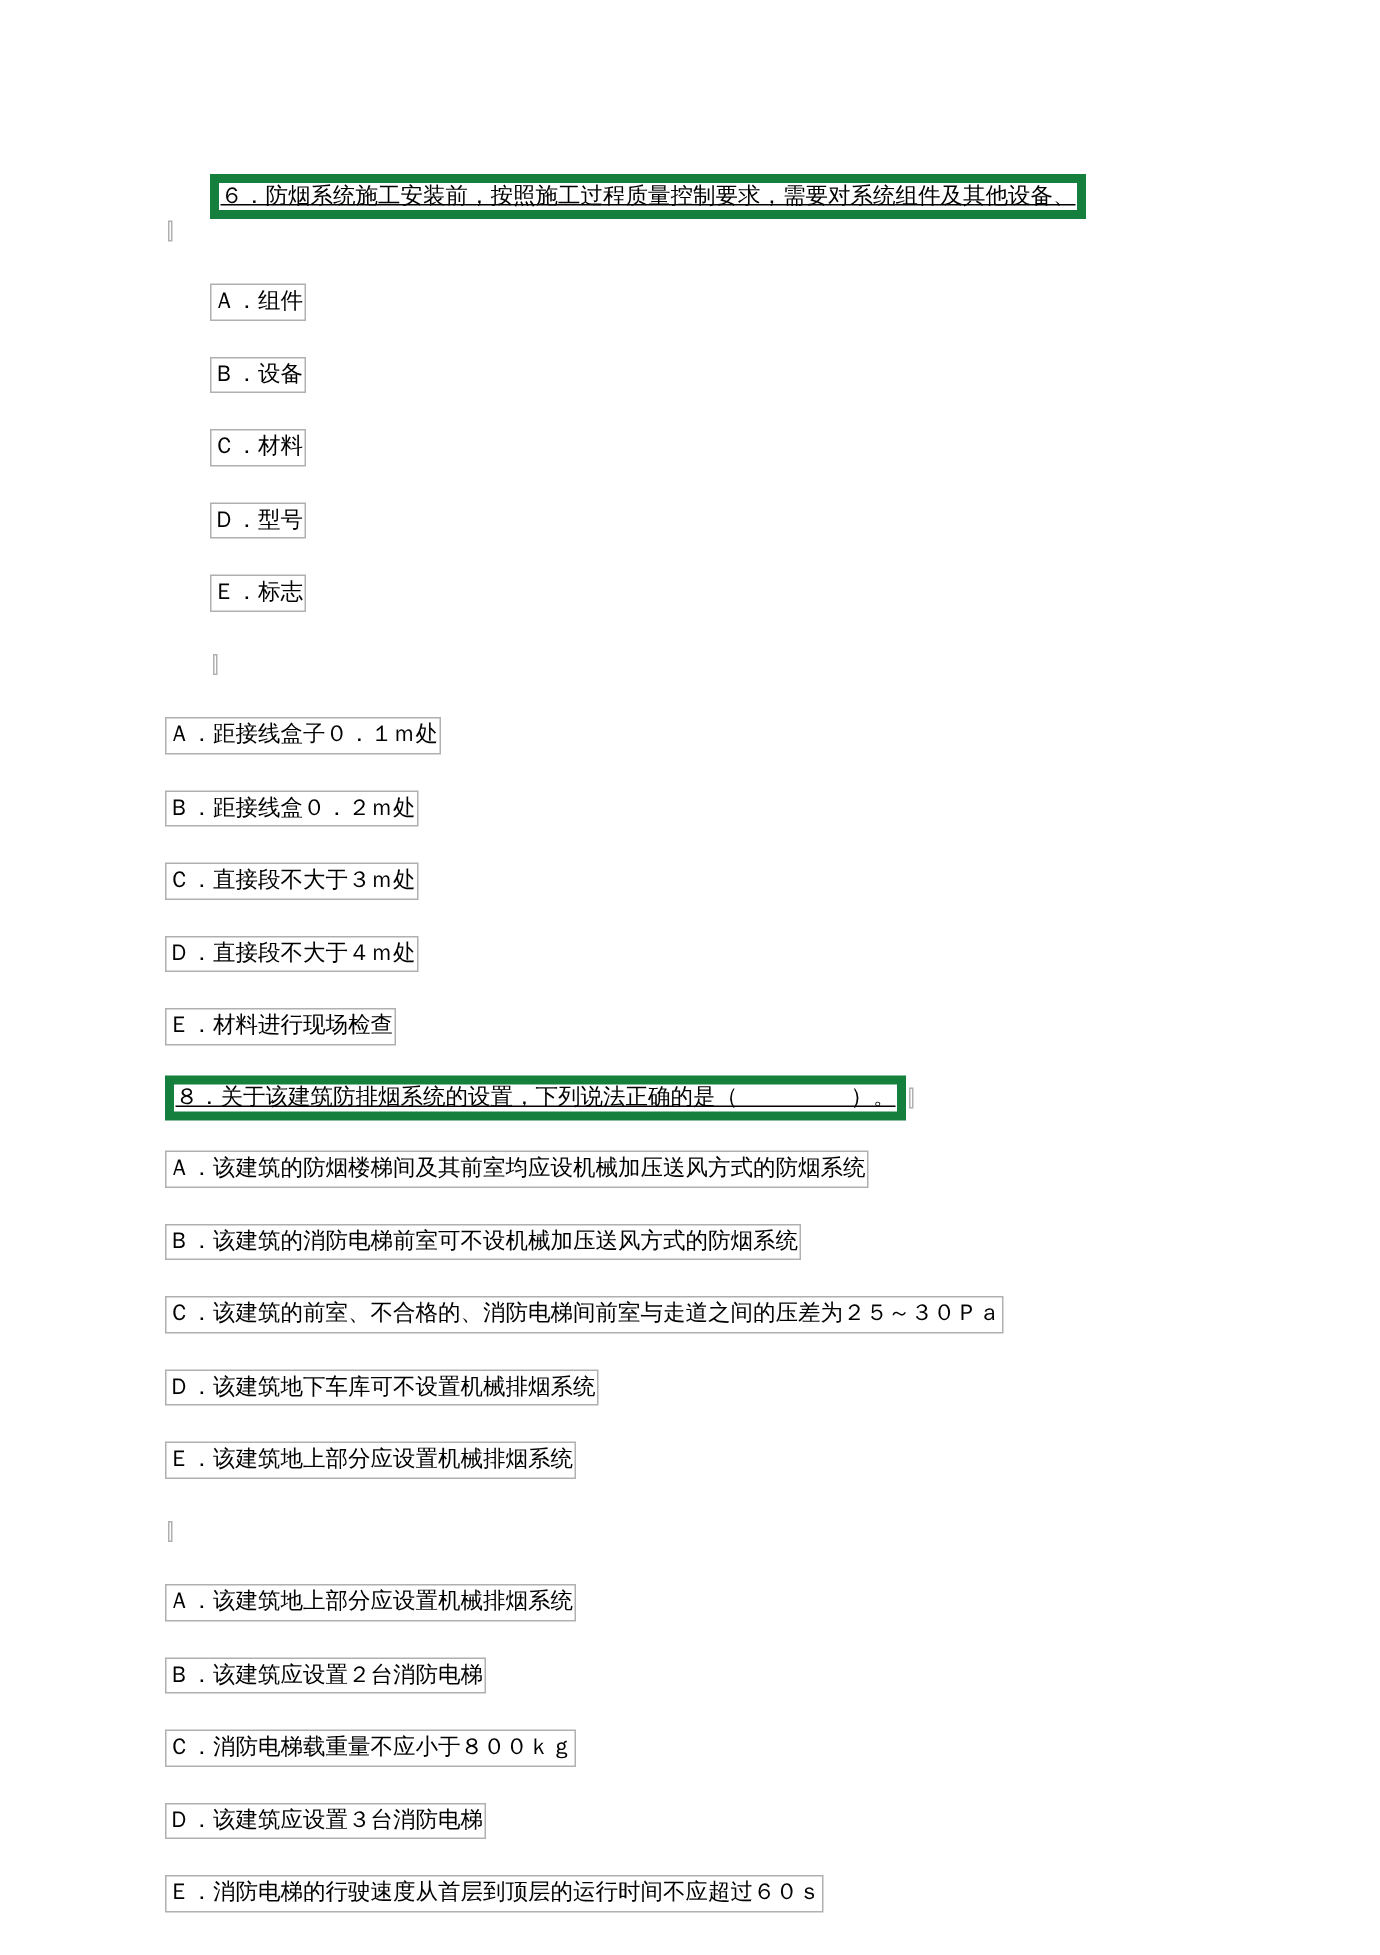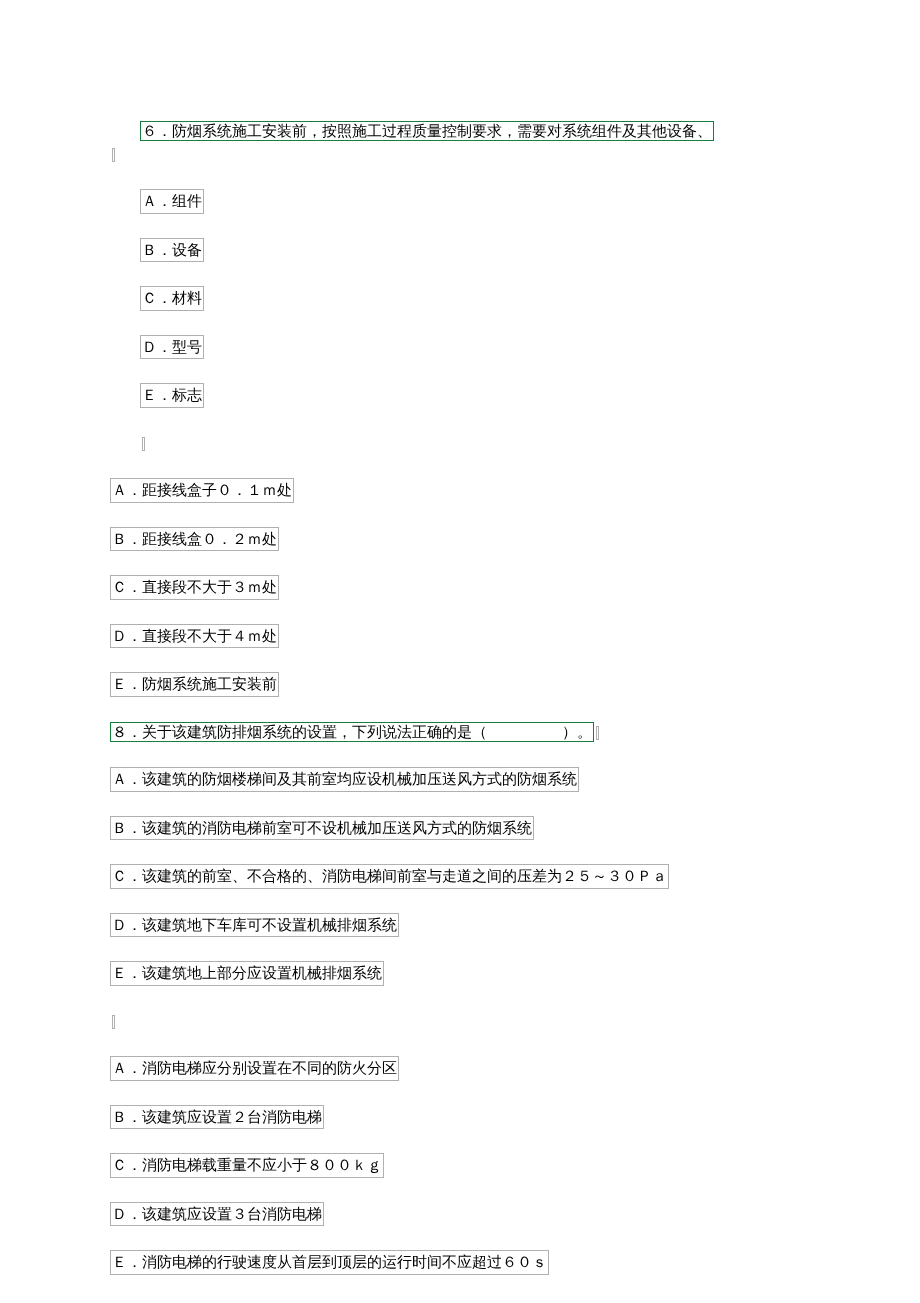--- a/index.html
+++ b/index.html
@@ -15,22 +15,23 @@
       width: 920px;
       margin: 0 auto;
       padding: 120px 110px 40px 110px;
       line-height: 1.5;
     }
     .question-stem {
       margin-bottom: 24px;
     }
     .boxed {
       display: inline;
-      border: 1px solid #15803d;
+      border: 6px solid #15803d;
       padding: 1px 1px;
+      text-decoration: underline;
     }
     .boxed-block {
       display: inline-block;
       border: 1px solid #b0b0b0;
       padding: 0 1px;
     }
     .option {
       margin-bottom: 24px;
       margin-left: 30px;
     }
@@ -69,33 +70,33 @@
 <div class="option"><span class="boxed-block">Ｅ．标志</span></div>
 
 <div class="option">
   <span class="blank-box"></span>
 </div>
 
 <div class="option-no-indent"><span class="boxed-block">Ａ．距接线盒子０．１ｍ处</span></div>
 <div class="option-no-indent"><span class="boxed-block">Ｂ．距接线盒０．２ｍ处</span></div>
 <div class="option-no-indent"><span class="boxed-block">Ｃ．直接段不大于３ｍ处</span></div>
 <div class="option-no-indent"><span class="boxed-block">Ｄ．直接段不大于４ｍ处</span></div>
-<div class="option-no-indent"><span class="boxed-block">Ｅ．防烟系统施工安装前</span></div>
+<div class="option-no-indent"><span class="boxed-block">Ｅ．材料进行现场检查</span></div>
 
 <div class="option-no-indent">
   <span class="boxed">８．关于该建筑防排烟系统的设置，下列说法正确的是（　　　　　）。</span><span class="blank-box"></span>
 </div>
 
 <div class="option-no-indent"><span class="boxed-block">Ａ．该建筑的防烟楼梯间及其前室均应设机械加压送风方式的防烟系统</span></div>
 <div class="option-no-indent"><span class="boxed-block">Ｂ．该建筑的消防电梯前室可不设机械加压送风方式的防烟系统</span></div>
 <div class="option-no-indent"><span class="boxed-block">Ｃ．该建筑的前室、不合格的、消防电梯间前室与走道之间的压差为２５～３０Ｐａ</span></div>
 <div class="option-no-indent"><span class="boxed-block">Ｄ．该建筑地下车库可不设置机械排烟系统</span></div>
 <div class="option-no-indent"><span class="boxed-block">Ｅ．该建筑地上部分应设置机械排烟系统</span></div>
 
 <div class="option-no-indent">
   <span class="blank-box"></span>
 </div>
 
-<div class="option-no-indent"><span class="boxed-block">Ａ．消防电梯应分别设置在不同的防火分区</span></div>
+<div class="option-no-indent"><span class="boxed-block">Ａ．该建筑地上部分应设置机械排烟系统</span></div>
 <div class="option-no-indent"><span class="boxed-block">Ｂ．该建筑应设置２台消防电梯</span></div>
 <div class="option-no-indent"><span class="boxed-block">Ｃ．消防电梯载重量不应小于８００ｋｇ</span></div>
 <div class="option-no-indent"><span class="boxed-block">Ｄ．该建筑应设置３台消防电梯</span></div>
 <div class="option-no-indent"><span class="boxed-block">Ｅ．消防电梯的行驶速度从首层到顶层的运行时间不应超过６０ｓ</span></div>
 
 </body></html>

